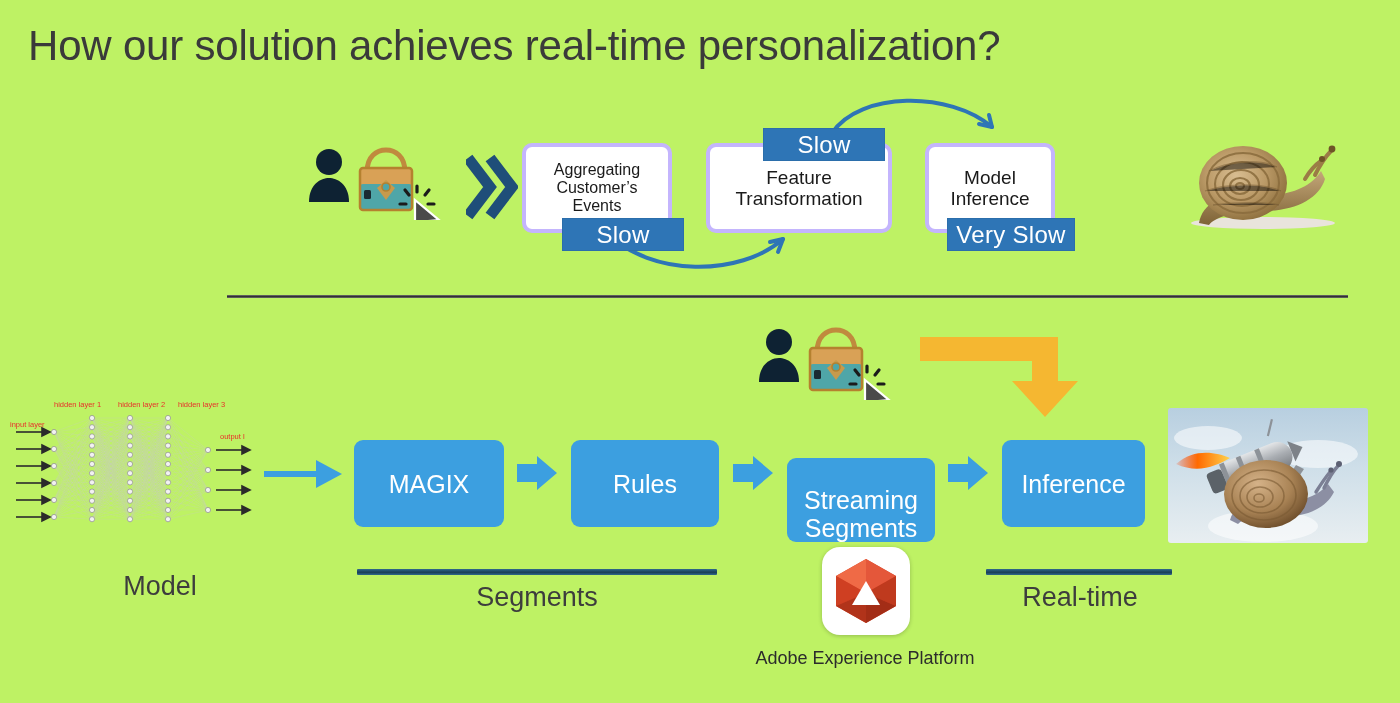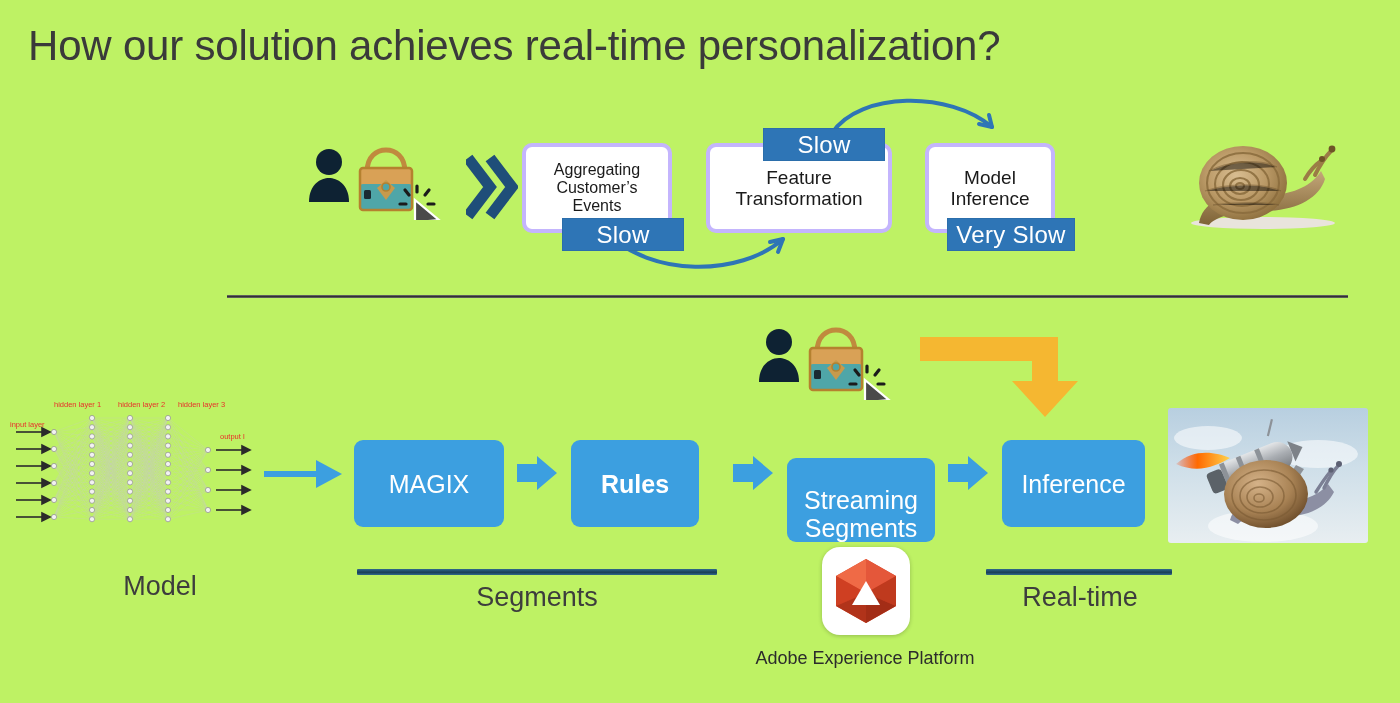--- a/index.html
+++ b/index.html
@@ -80,21 +80,21 @@
     display: flex;
     align-items: center;
     justify-content: center;
     text-align: center;
     font-size: 25px;
     line-height: 1.12;
     box-sizing: border-box;
     margin-top: 10px;
   }
   #pbox1 { left: 354px; top: 430px; width: 150px; height: 87px; }
-  #pbox2 { left: 571px; top: 430px; width: 128px; height: 87px; font-weight: bold; }
+  #pbox2 { left: 571px; top: 430px; width: 148px; height: 87px; }
   #pbox3 { left: 787px; top: 448px; width: 148px; height: 84px; align-items: flex-end; }
   #pbox4 { left: 1002px; top: 430px; width: 143px; height: 87px; }
 
   
   .fatarrow { width: 40px; height: 38px; }
 
   
   .segbar {
     height: 6px;
     background: linear-gradient(to bottom, #2f6a8c 0%, #1a3f57 55%, #2f6a8c 100%);

